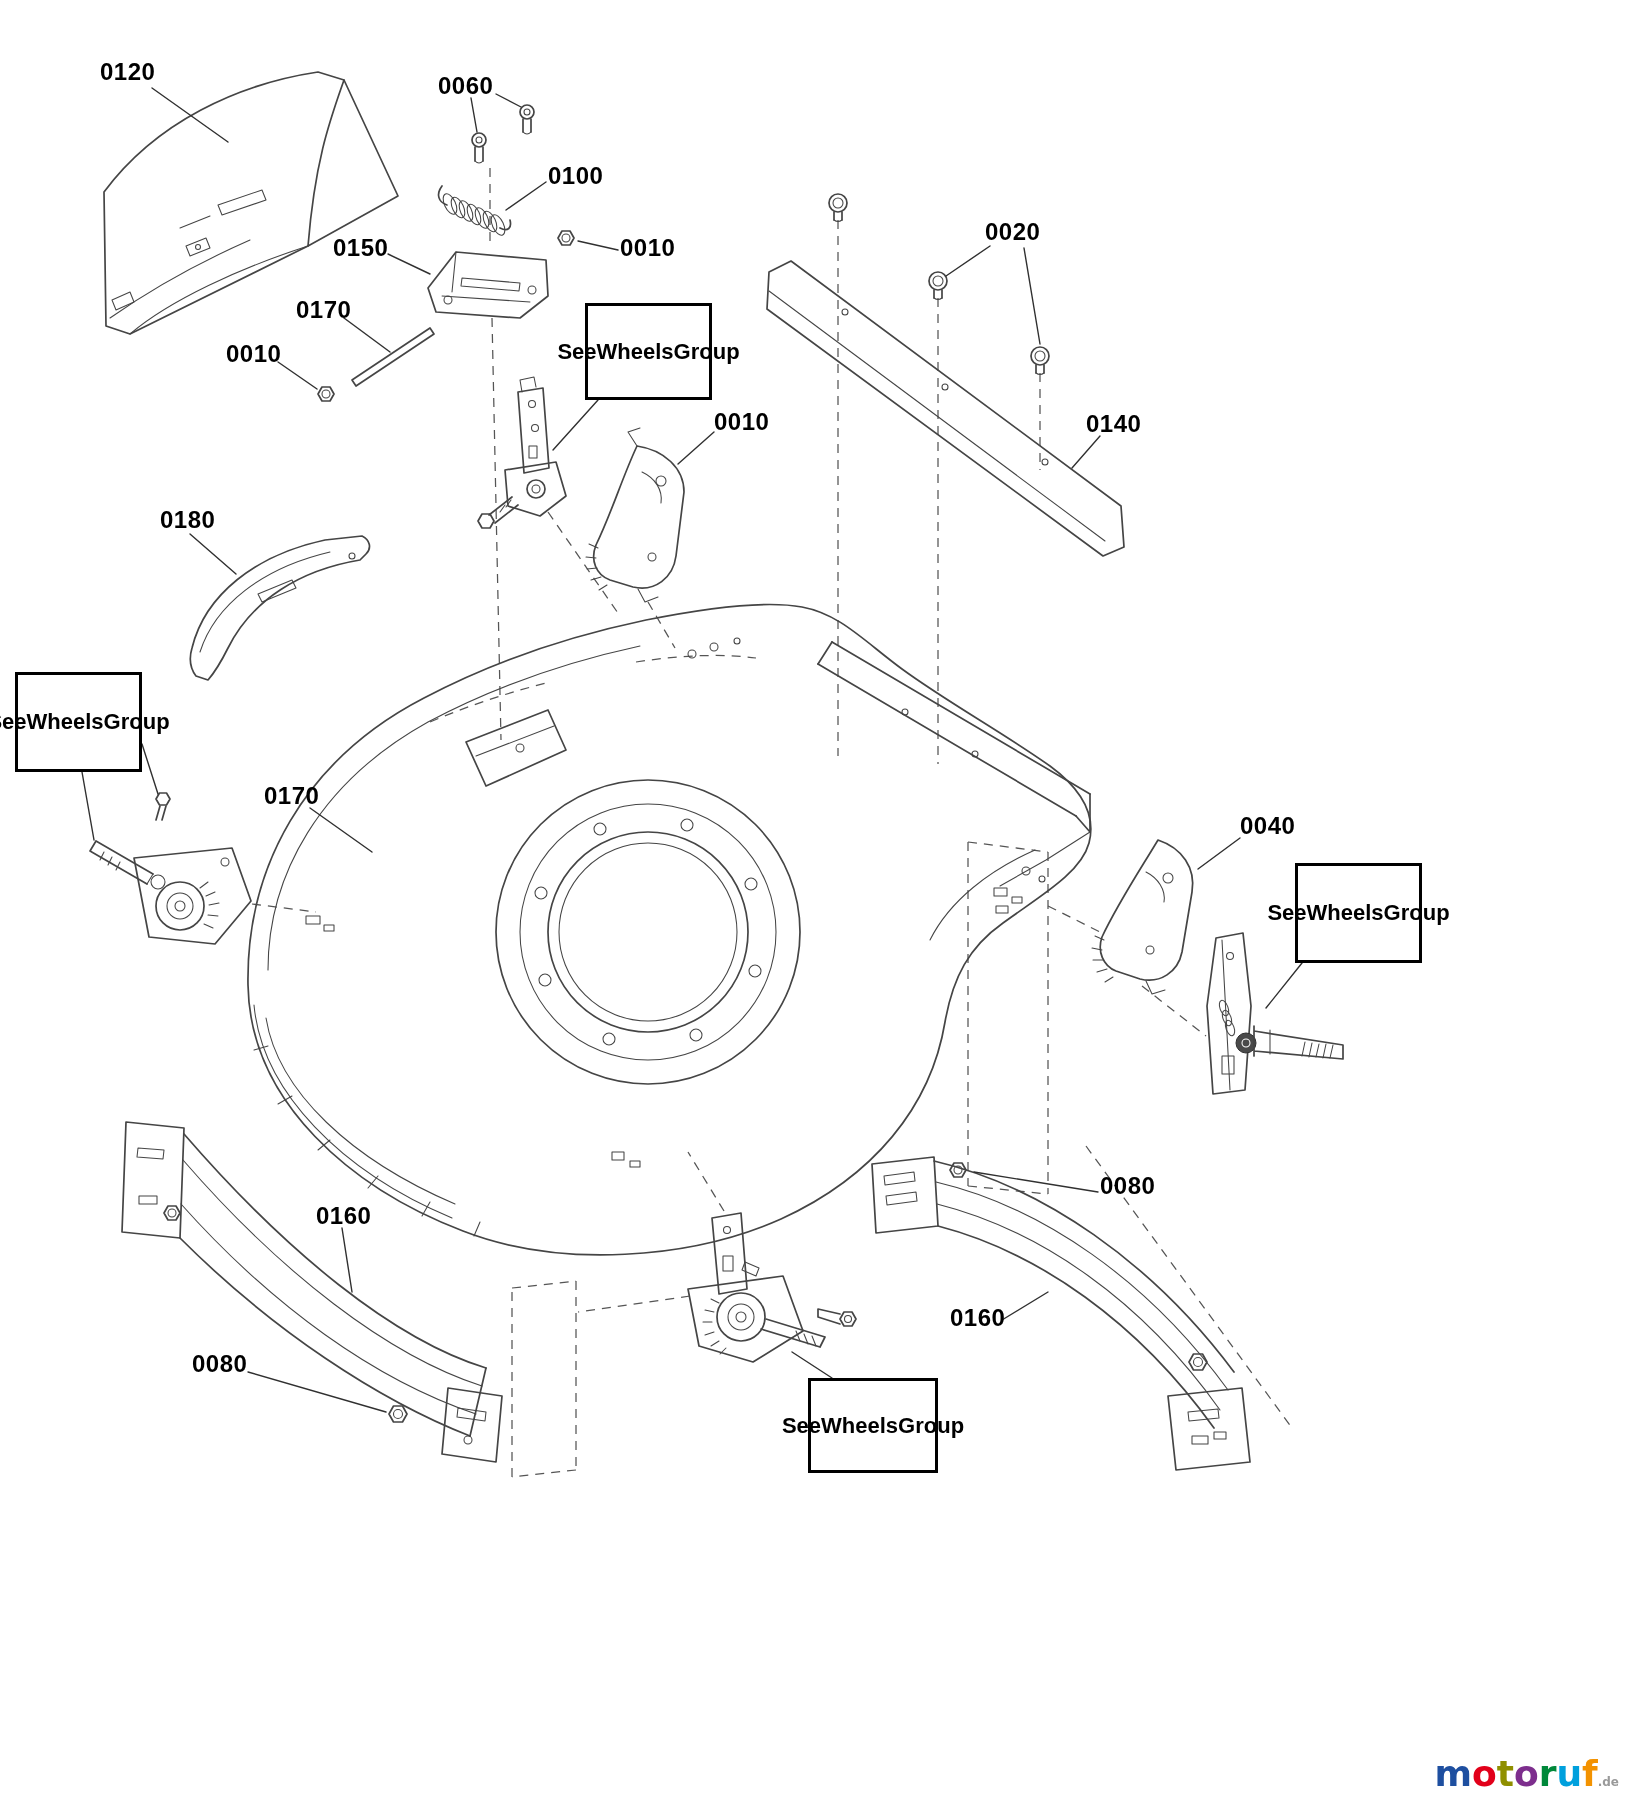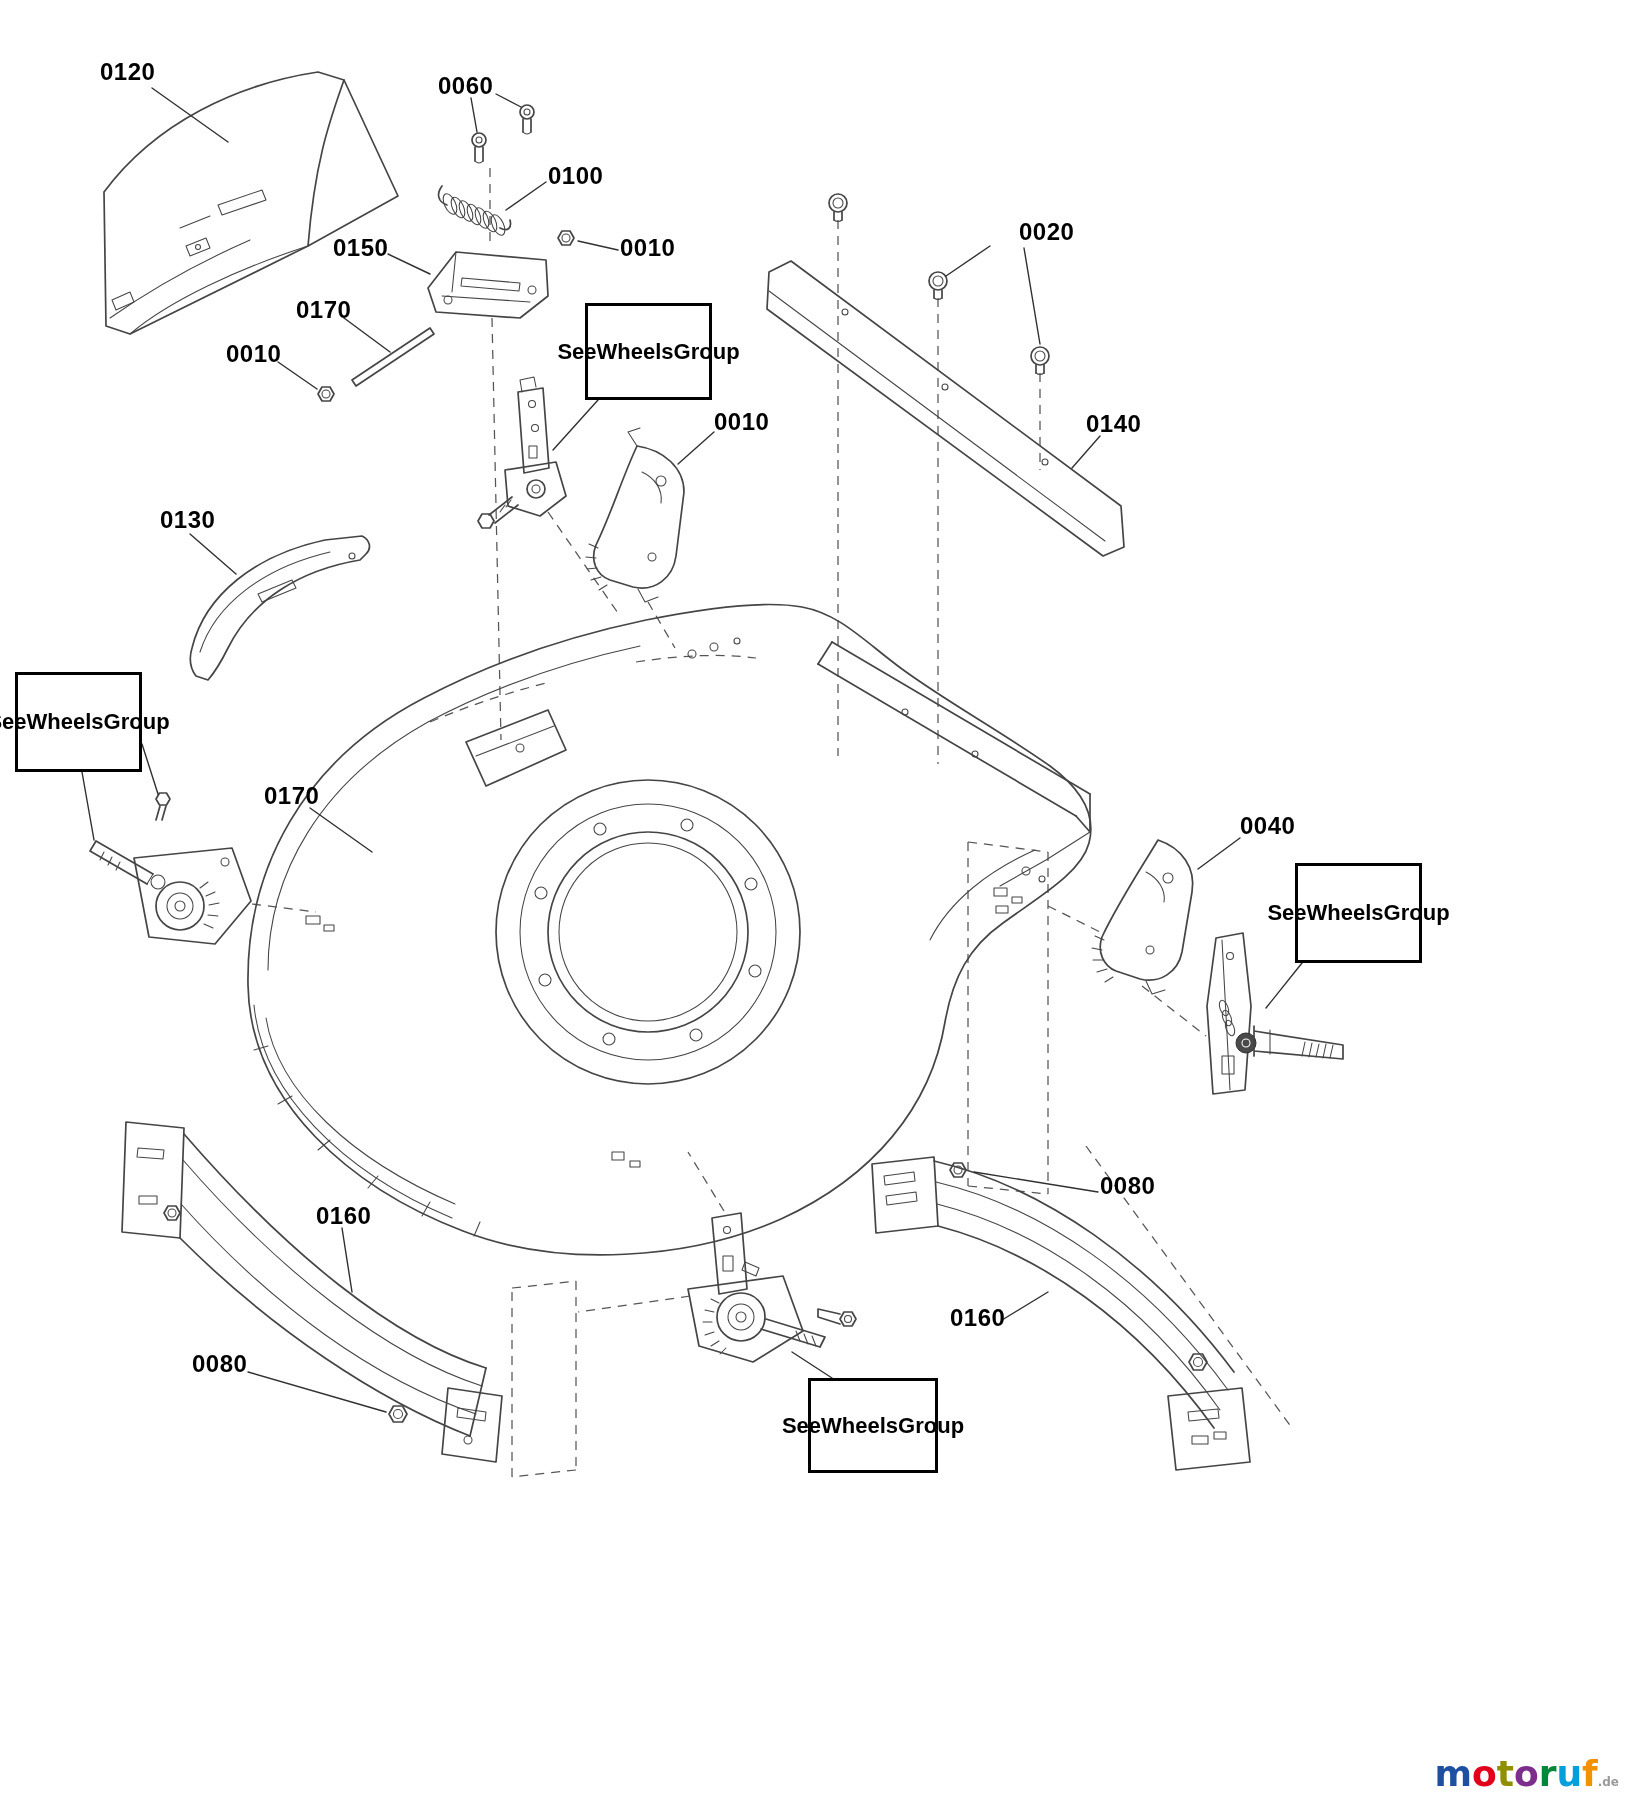--- a/index.html
+++ b/index.html
@@ -362,24 +362,24 @@
   </g>
 </svg>
 
   <div class="part-label" style="left:100px;top:58px">0120</div>
   <div class="part-label" style="left:438px;top:72px">0060</div>
   <div class="part-label" style="left:548px;top:162px">0100</div>
   <div class="part-label" style="left:333px;top:234px">0150</div>
   <div class="part-label" style="left:620px;top:234px">0010</div>
   <div class="part-label" style="left:296px;top:296px">0170</div>
   <div class="part-label" style="left:226px;top:340px">0010</div>
-  <div class="part-label" style="left:1019px;top:218px">0020</div>
+  <div class="part-label" style="left:985px;top:218px">0020</div>
   <div class="part-label" style="left:714px;top:408px">0010</div>
   <div class="part-label" style="left:1086px;top:410px">0140</div>
-  <div class="part-label" style="left:160px;top:506px">0130</div>
+  <div class="part-label" style="left:160px;top:506px">0180</div>
   <div class="part-label" style="left:264px;top:782px">0170</div>
   <div class="part-label" style="left:1240px;top:812px">0040</div>
   <div class="part-label" style="left:316px;top:1202px">0160</div>
   <div class="part-label" style="left:192px;top:1350px">0080</div>
   <div class="part-label" style="left:1100px;top:1172px">0080</div>
   <div class="part-label" style="left:950px;top:1304px">0160</div>
 
   <div class="callout-box" style="left:585px;top:303px;width:127px;height:97px">
     <span>See</span>
     <span>Wheels</span>

